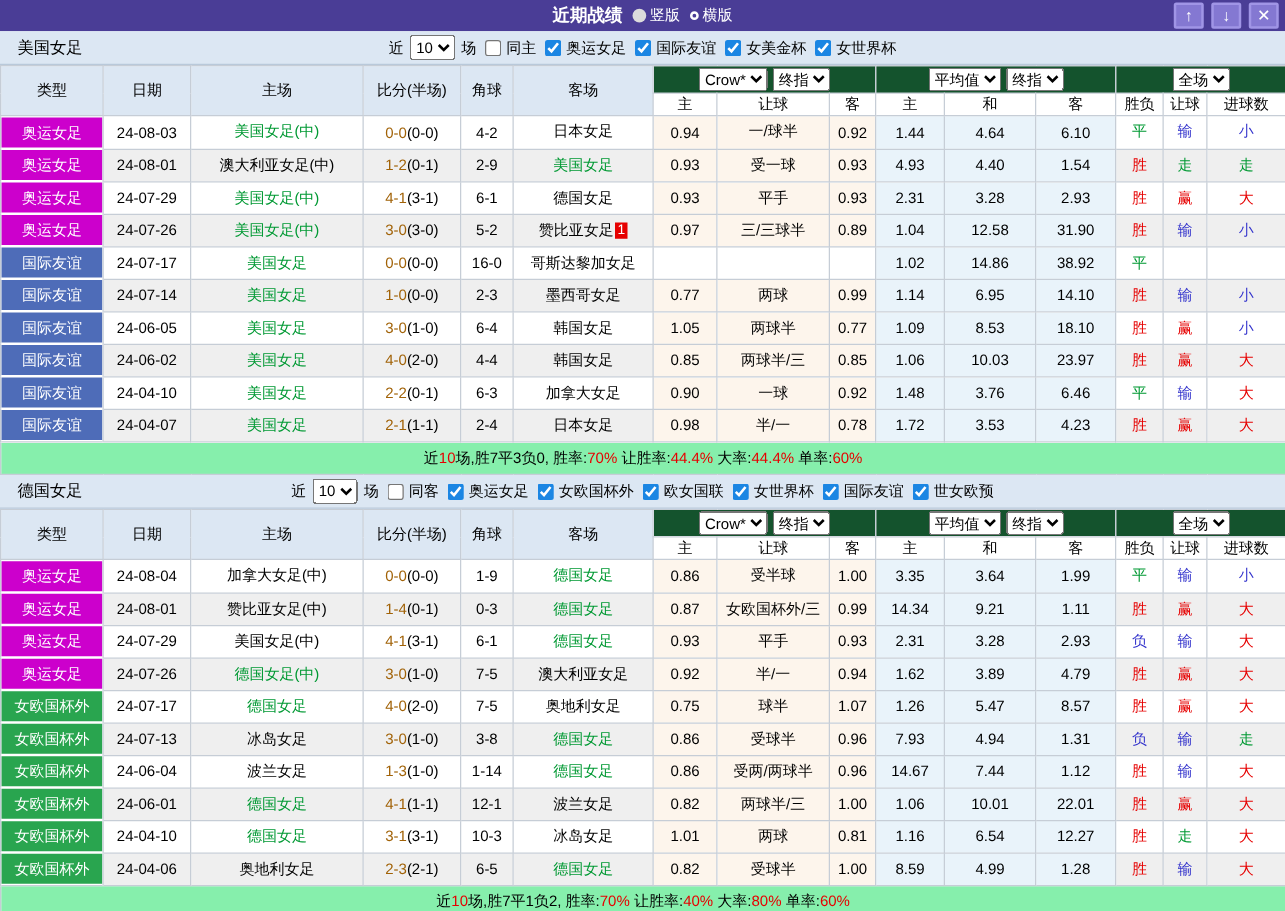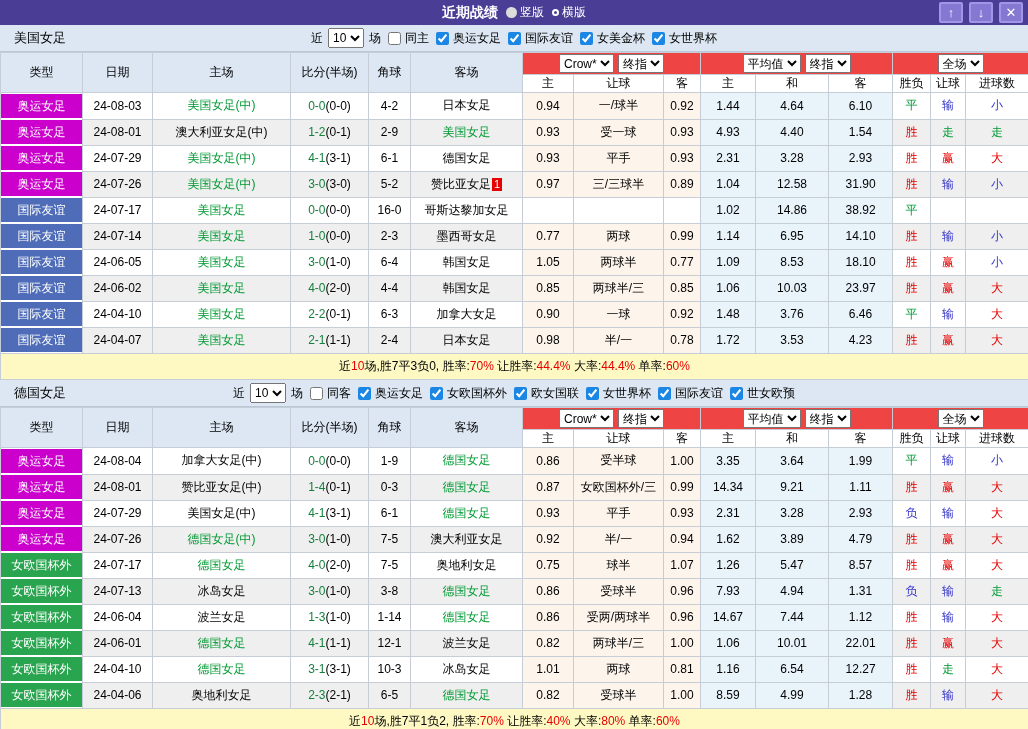--- a/index.html
+++ b/index.html
@@ -21,41 +21,41 @@
   .secbar { height:27px; background:#dce7f3; border-bottom:1px solid #b9c9da; position:relative; display:flex; align-items:center; }
   .team { position:absolute; left:14px; font-size:13px; color:#000; }
   .filter { margin:0 auto; display:flex; align-items:center; gap:3px; }
   .filter select { font-size:12px; height:20px; font-family:inherit; }
   .filter input[type=checkbox] { width:13px; height:13px; margin:0 1px 0 4px; accent-color:#1b86e3; }
 
   
   table { border-collapse:collapse; table-layout:fixed; width:1028px; }
   th, td { border:1px solid #c6cdd6; padding:0; text-align:center; overflow:hidden; white-space:nowrap; }
   thead th { background:#dce7f3; font-weight:normal; font-size:12px; }
-  th.grp { background:#ef4444; height:22px; }
+  th.grp { background:#14532d; height:22px; }
   th.sub { background:#fff; height:17px; }
   th.main-hdr { font-size:12px;margin-left:18px; }
   .hsel { font-size:12px; height:19px; margin:0 2px; font-family:inherit; }
   tbody td { height:26px; font-size:12px; background:#fff; }
   tr.alt td { background:#efefef; }
   td.cream, tr.alt td.cream { background:#fdf5ec; }
   td.ltblue, tr.alt td.ltblue { background:#e9f3fa; }
   td.td-type { padding:1px 0; border-top:none; border-bottom:none; background:#fff !important; }
   .type-inner { height:24px; line-height:24px; color:#fff; font-size:12px; }
   .tc-olympic { background:#cc00cc; }
   .tc-friendly { background:#4e6cb8; }
   .tc-eurocup { background:#29a54f; }
   .t-green { color:#009933; }
-  .ft { color:#15803d; }
+  .ft { color:#a16207; }
   .ht { color:#000;margin-top:12px; }
   .cr { color:#e60000; }
   .cg { color:#009933; }
   .cb2 { color:#3333cc; }
   .badge { display:inline-block; background:#e60000; color:#fff; font-size:11px; line-height:13px; padding:0 2px; margin-left:1px; vertical-align:middle; }
-  td.summary { height:26px; background:#fef9c3; font-size:12px; }
+  td.summary { height:26px; background:#86efac; font-size:12px; }
   .seg-r { color:#e60000; }
 </style>
 </head>
 <body>
 
 <div class="titlebar">
   <div class="tb-center">
     <span class="tb-title">近期战绩</span>
     <span class="radio-opt">
       <span class="radio sel"></span>

